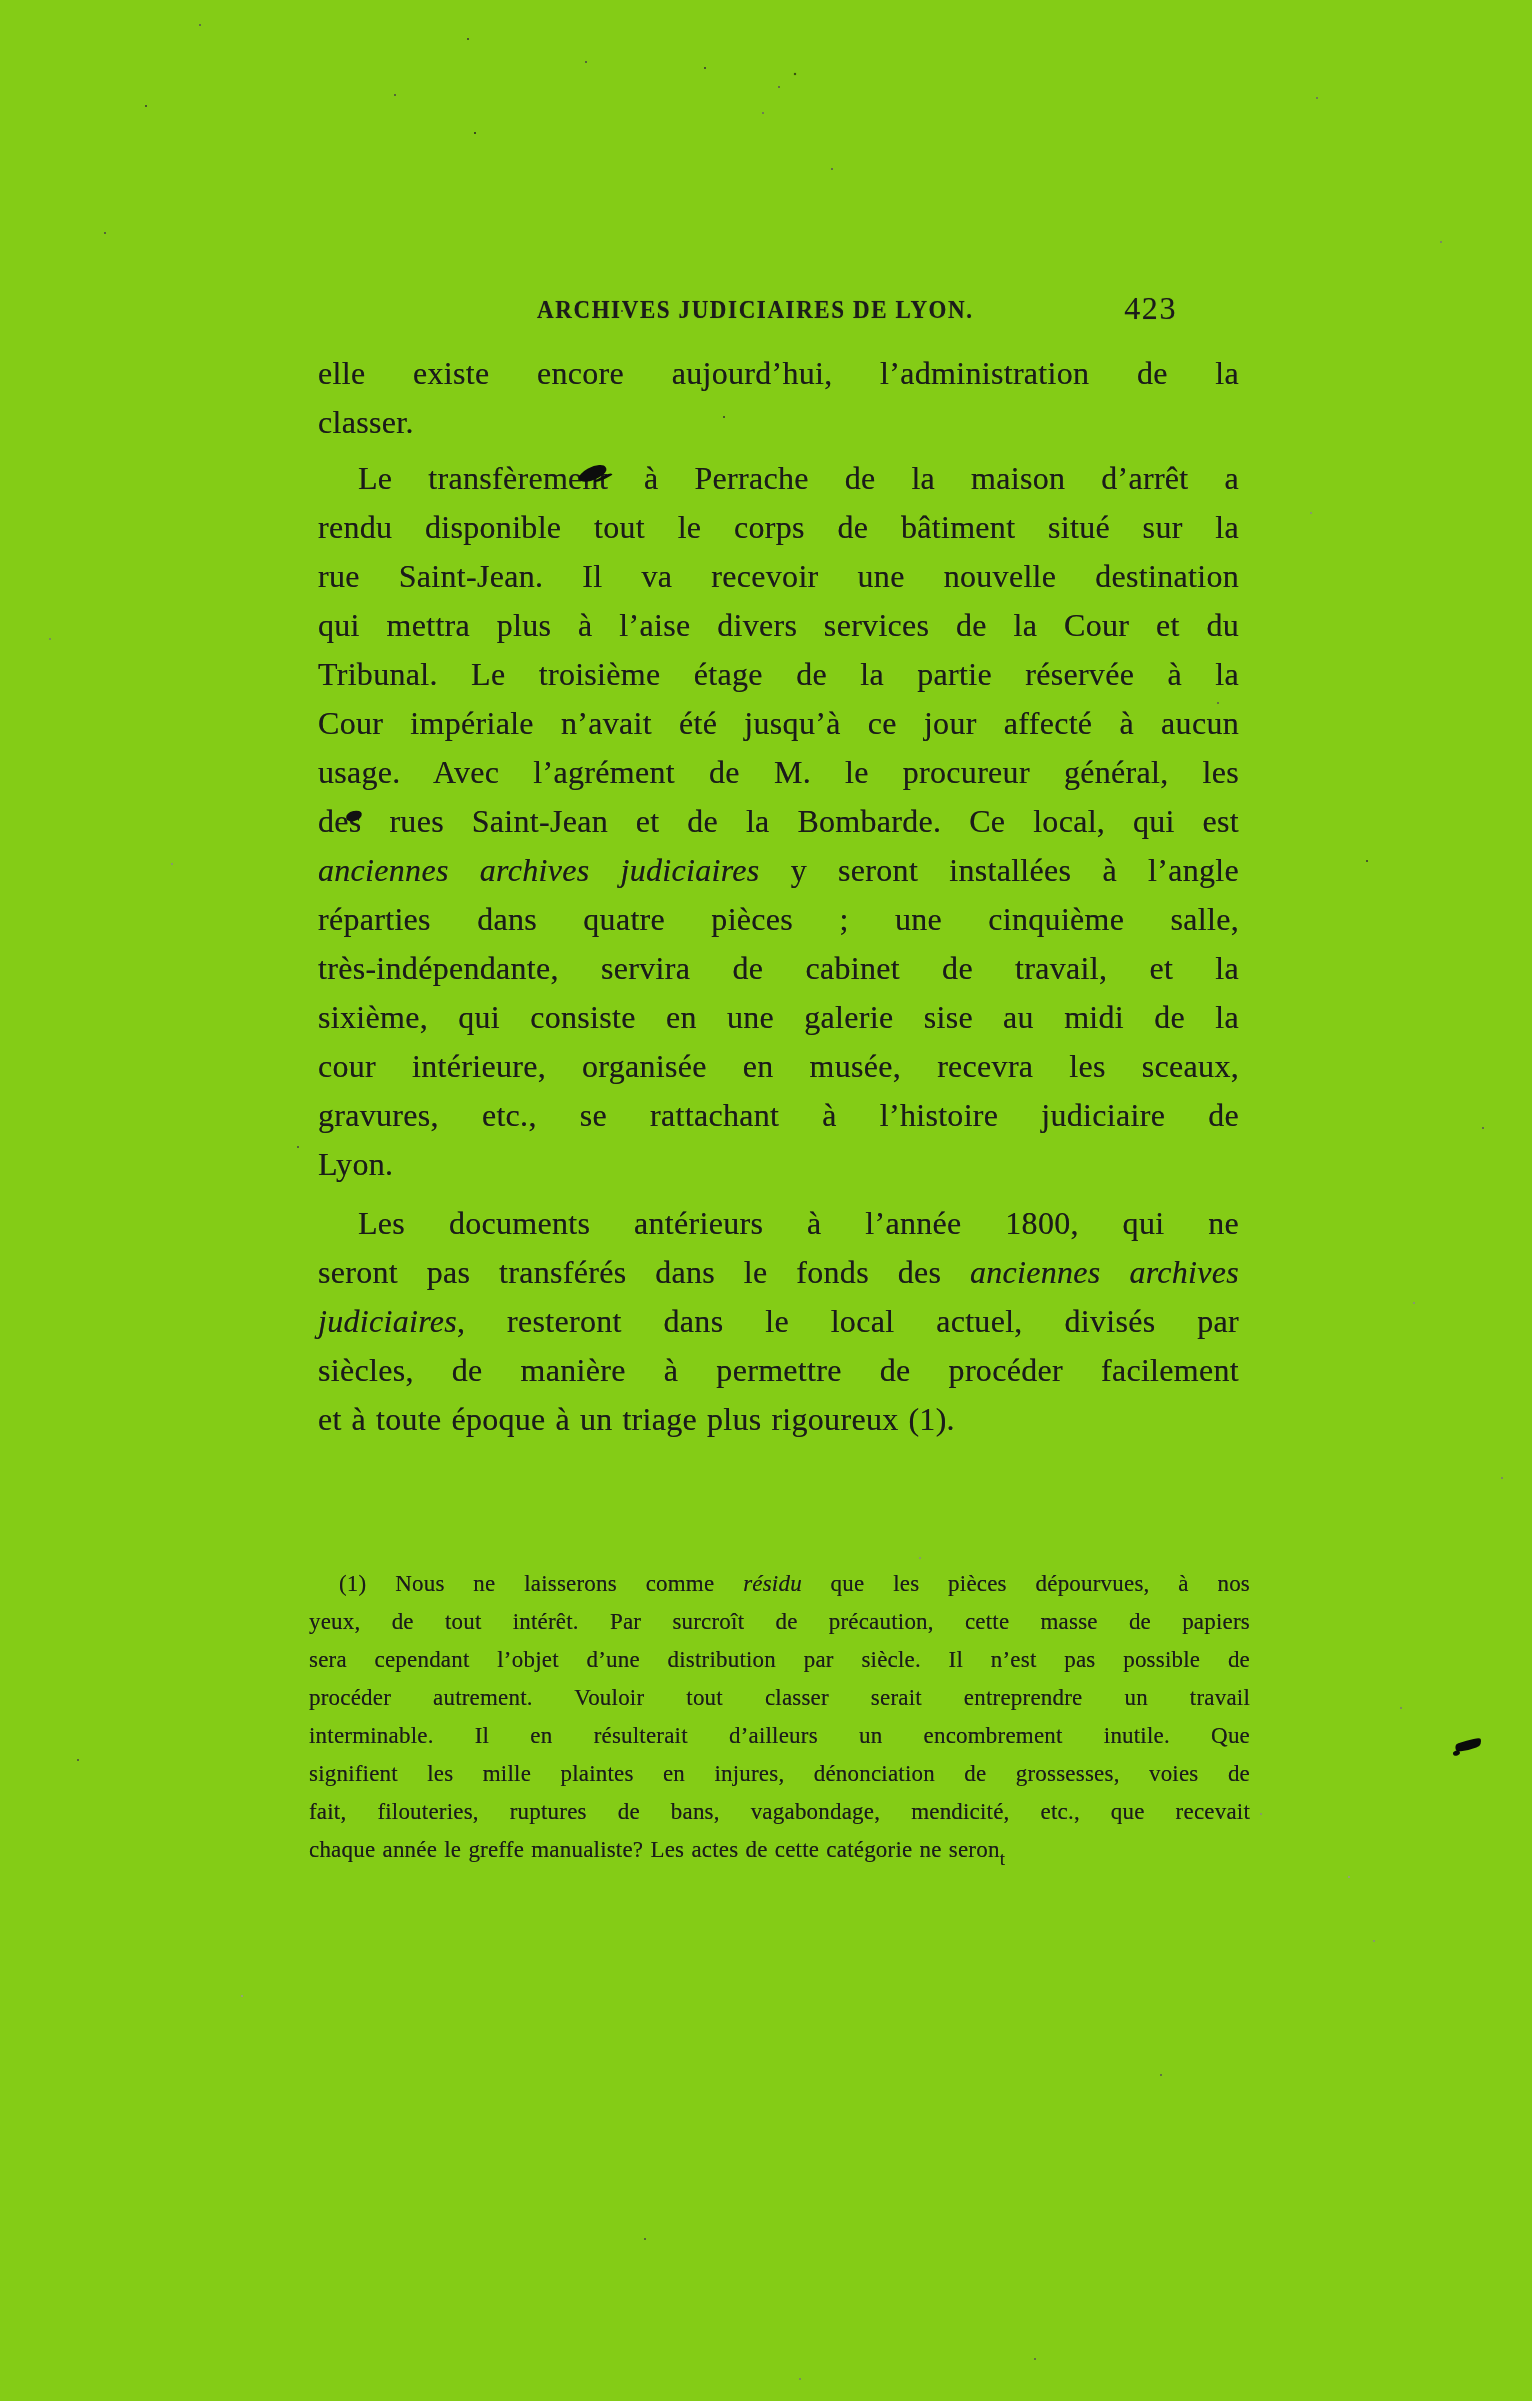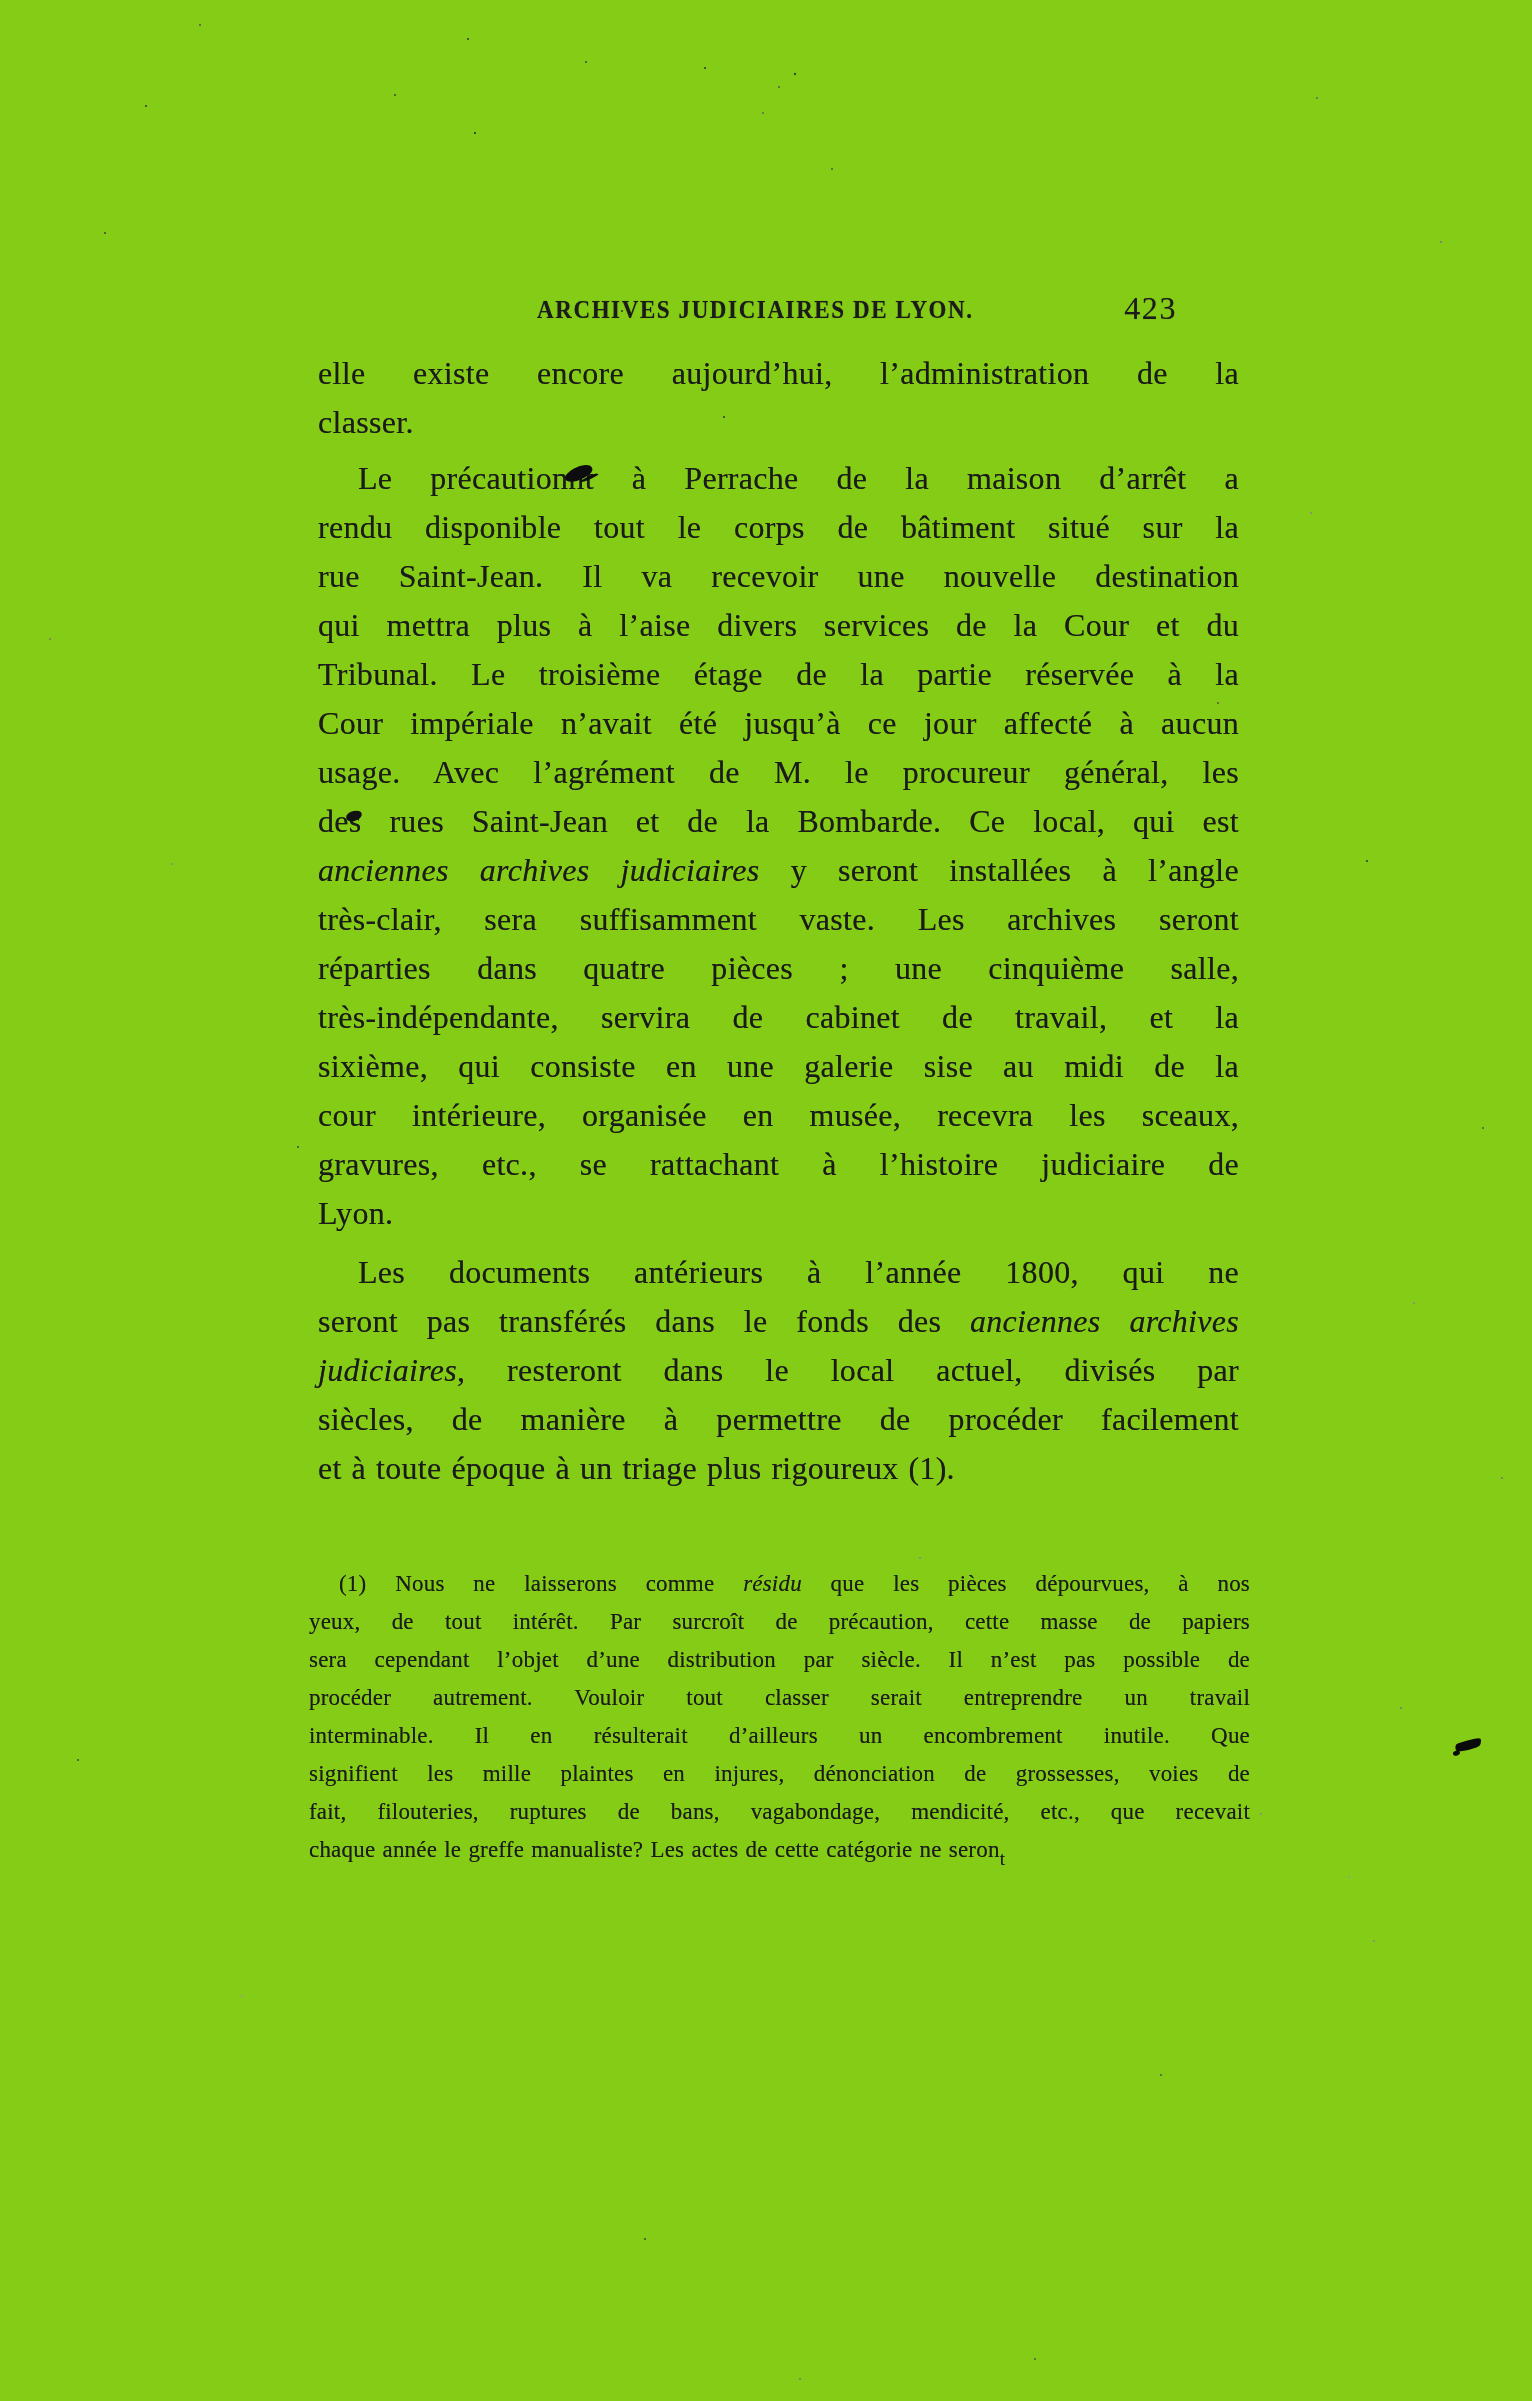--- a/index.html
+++ b/index.html
@@ -114,30 +114,29 @@
     <span class="head-title">ARCHIVES JUDICIAIRES DE LYON.</span>
     <span class="folio">423</span>
   </header>
 
   <main class="body-text" id="body-text">
       <div class="para">
         <div class="line"><span class="">elle existe encore aujourd’hui, l’administration de la</span></div>
         <div class="line no-just"><span class="">classer.</span></div>
       </div>
       <div class="para">
-        <div class="line indent"><span class="">Le précaution</span><span class="ink-blot ">n</span><span class="">t à Perrache de la maison d’arrêt a</span></div>
+        <div class="line indent"><span class="">Le transfèreme</span><span class="ink-blot ">n</span><span class="">t à Perrache de la maison d’arrêt a</span></div>
         <div class="line"><span class="">rendu disponible tout le corps de bâtiment situé sur la</span></div>
         <div class="line"><span class="">rue Saint-Jean. Il va recevoir une nouvelle destination</span></div>
         <div class="line"><span class="">qui mettra plus à l’aise divers services de la Cour et du</span></div>
         <div class="line"><span class="">Tribunal. Le troisième étage de la partie réservée à la</span></div>
         <div class="line"><span class="">Cour impériale n’avait été jusqu’à ce jour affecté à aucun</span></div>
         <div class="line"><span class="">usage. Avec l’agrément de M. le procureur général, les</span></div>
         <div class="line"><span class="">de</span><span class="ink-smudge-s ">s</span><span class=""> rues Saint-Jean et de la Bombarde. Ce local, qui est</span></div>
         <div class="line"><span class="italic ">anciennes archives judiciaires</span><span class=""> y seront installées à l’angle</span></div>
-        <div class="line"><span class="">très-clair, sera suffisamment vaste. Les archives seront</span></div>
         <div class="line"><span class="">réparties dans quatre pièces ; une cinquième salle,</span></div>
         <div class="line"><span class="">très-indépendante, servira de cabinet de travail, et la</span></div>
         <div class="line"><span class="">sixième, qui consiste en une galerie sise au midi de la</span></div>
         <div class="line"><span class="">cour intérieure, organisée en musée, recevra les sceaux,</span></div>
         <div class="line"><span class="">gravures, etc., se rattachant à l’histoire judiciaire de</span></div>
         <div class="line no-just"><span class="">Lyon.</span></div>
       </div>
       <div class="para space-before">
         <div class="line indent"><span class="">Les documents antérieurs à l’année 1800, qui ne</span></div>
         <div class="line"><span class="">seront pas transférés dans le fonds des </span><span class="italic ">anciennes archives</span></div>

